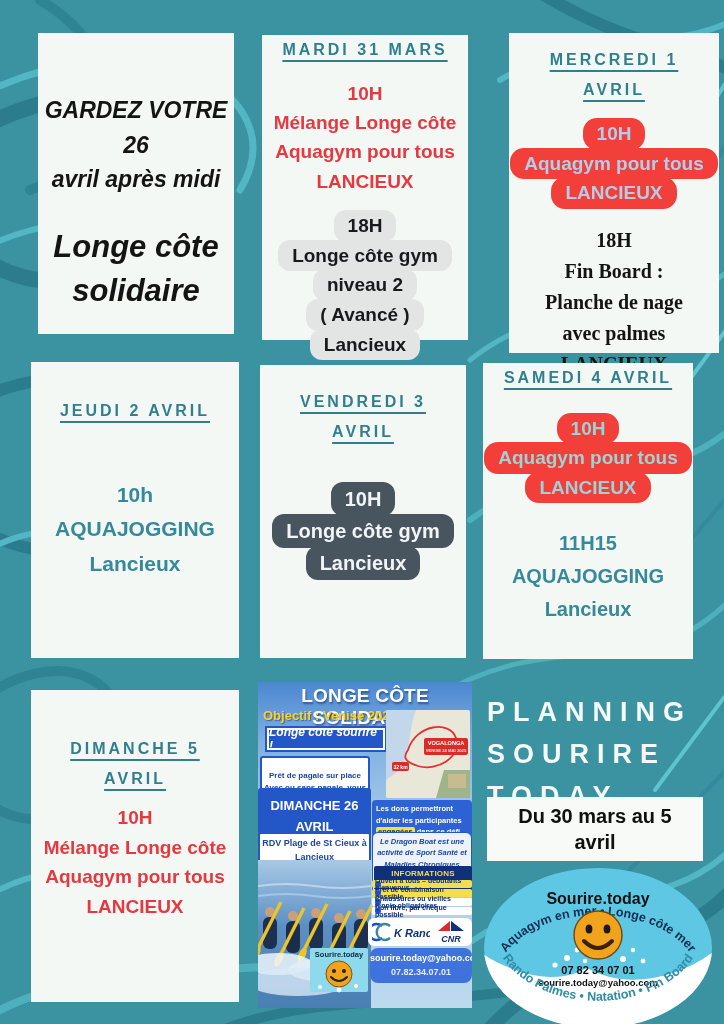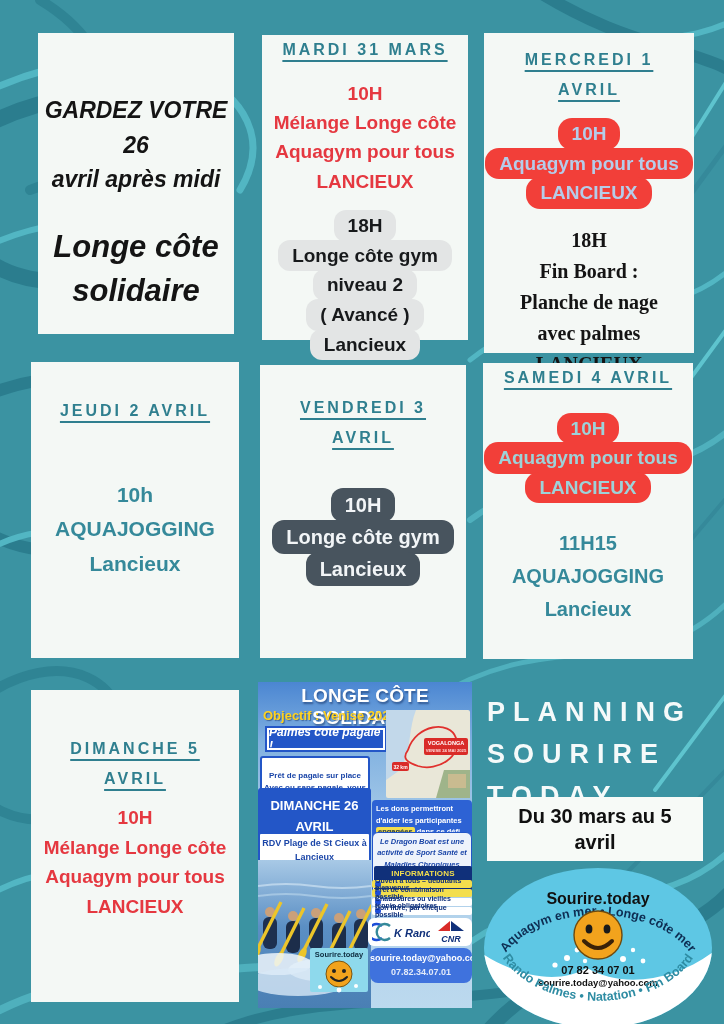--- a/index.html
+++ b/index.html
@@ -120,21 +120,21 @@
 LANCIEUX</div>
     <div class="blob gray" style="margin-top:16px">
       <span>18H</span>
       <span>Longe côte gym</span>
       <span>niveau 2</span>
       <span>( Avancé )</span>
       <span>Lancieux</span>
     </div>
   </div>
 
-  <div class="card" style="left:484px;top:33px;width:210px;height:320px">
+  <div class="card" style="left:509px;top:33px;width:210px;height:320px">
     <div class="hdr pre" style="margin-top:12px">MERCREDI  1
 AVRIL</div>
     <div class="blob red periwinkle" style="margin-top:16px">
       <span>10H</span>
       <span>Aquagym pour tous</span>
       <span>LANCIEUX</span>
     </div>
     <div class="serif-block pre" style="margin-top:16px">18H
 Fin Board :
 Planche de nage
@@ -143,21 +143,21 @@
   </div>
 
   <div class="card" style="left:31px;top:362px;width:208px;height:296px">
     <div class="hdr pre" style="margin-top:34px">JEUDI  2 AVRIL</div>
     <div class="teal-text pre" style="margin-top:52px">10h
 AQUAJOGGING
 Lancieux</div>
   </div>
 
   <div class="card" style="left:260px;top:365px;width:206px;height:293px">
-    <div class="hdr pre" style="margin-top:28px">VENDREDI  3
+    <div class="hdr pre" style="margin-top:22px">VENDREDI  3
 AVRIL</div>
     <div class="blob dark" style="margin-top:38px">
       <span>10H</span>
       <span>Longe côte gym</span>
       <span>Lancieux</span>
     </div>
   </div>
 
   <div class="card" style="left:483px;top:363px;width:210px;height:296px">
     <div class="hdr pre" style="">SAMEDI 4 AVRIL</div>
@@ -176,21 +176,21 @@
 AVRIL</div>
     <div class="red-text pre" style="margin-top:10px">10H
 Mélange Longe côte
 Aquagym pour tous
 LANCIEUX</div>
   </div>
 
   <div class="poster">
     <div class="p-title">LONGE CÔTE SOLIDAIRE</div>
     <div class="p-sub">Objectif : Venise 2026</div>
-    <div class="p-tag">Palmes côte pagaie !</div>
+    <div class="p-tag">Longe côte sourire !</div>
     <div class="p-loan pre">Prêt de pagaie sur place
 Avec ou sans pagaie, vous êtes les
 bienvenus !</div>
     <div class="p-sched pre">DIMANCHE 26 AVRIL
 14h Equipement et inscription
 14H30 Longe côte
 15H30 Goûter partagé</div>
     <div class="p-rdv pre">RDV Plage de St Cieux à Lancieux
 devant le restaurant Kalypso</div>
 

